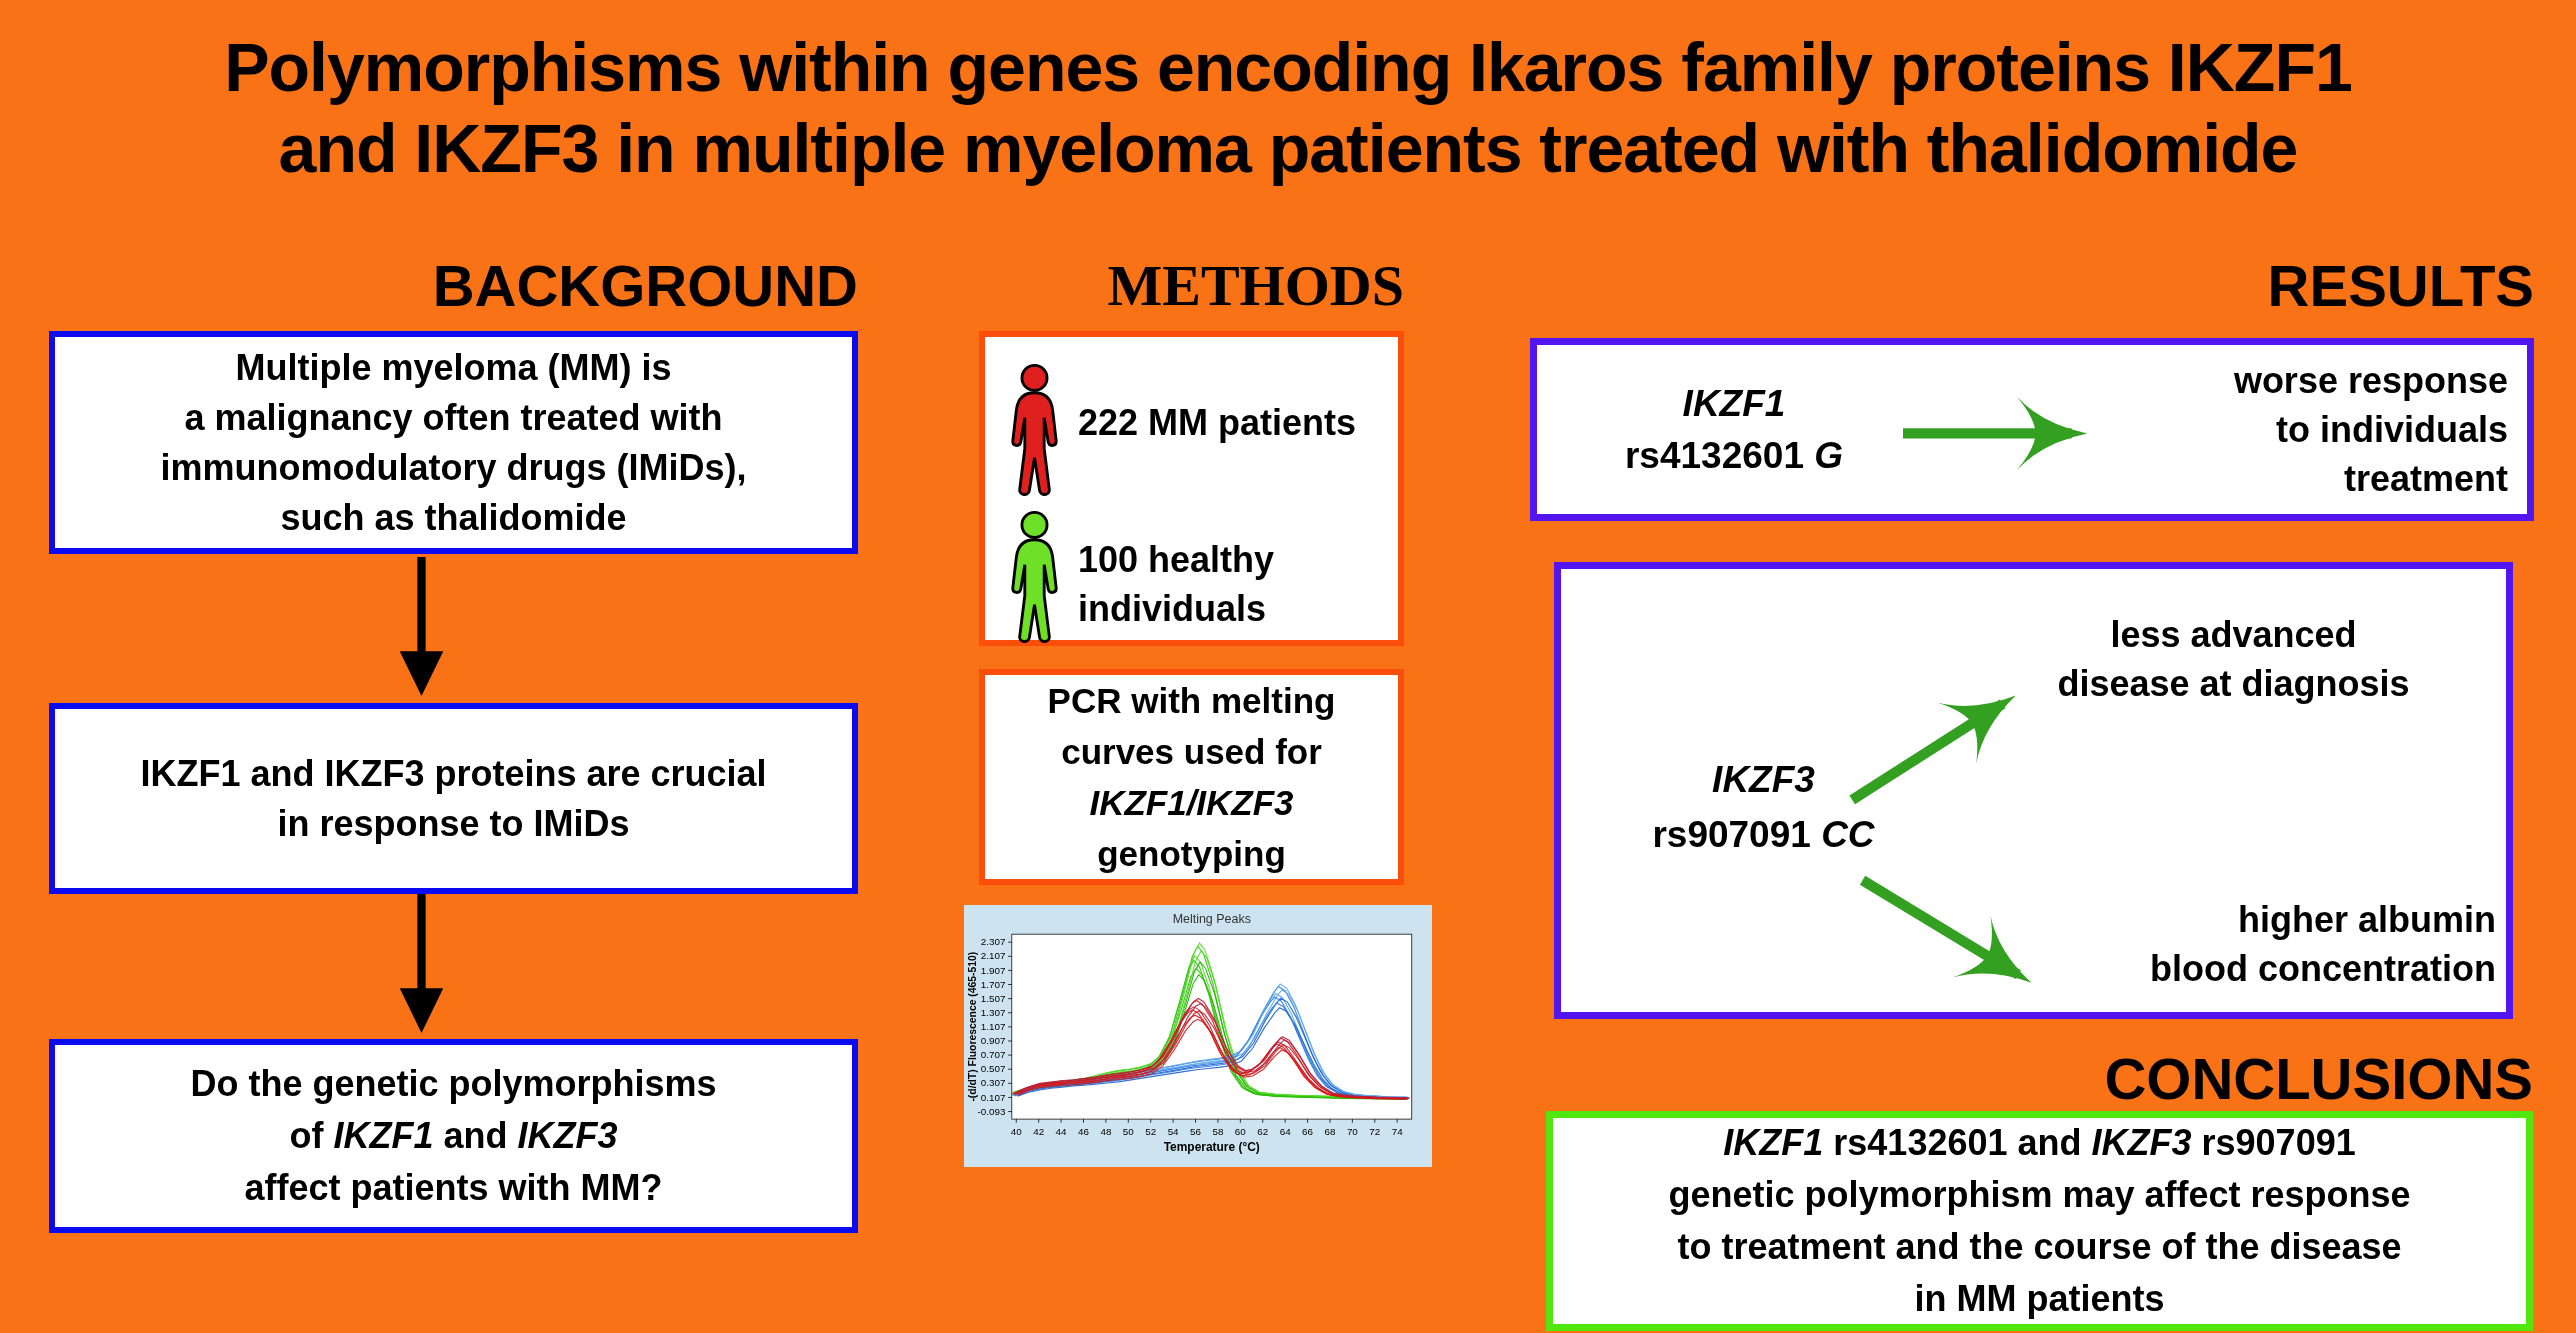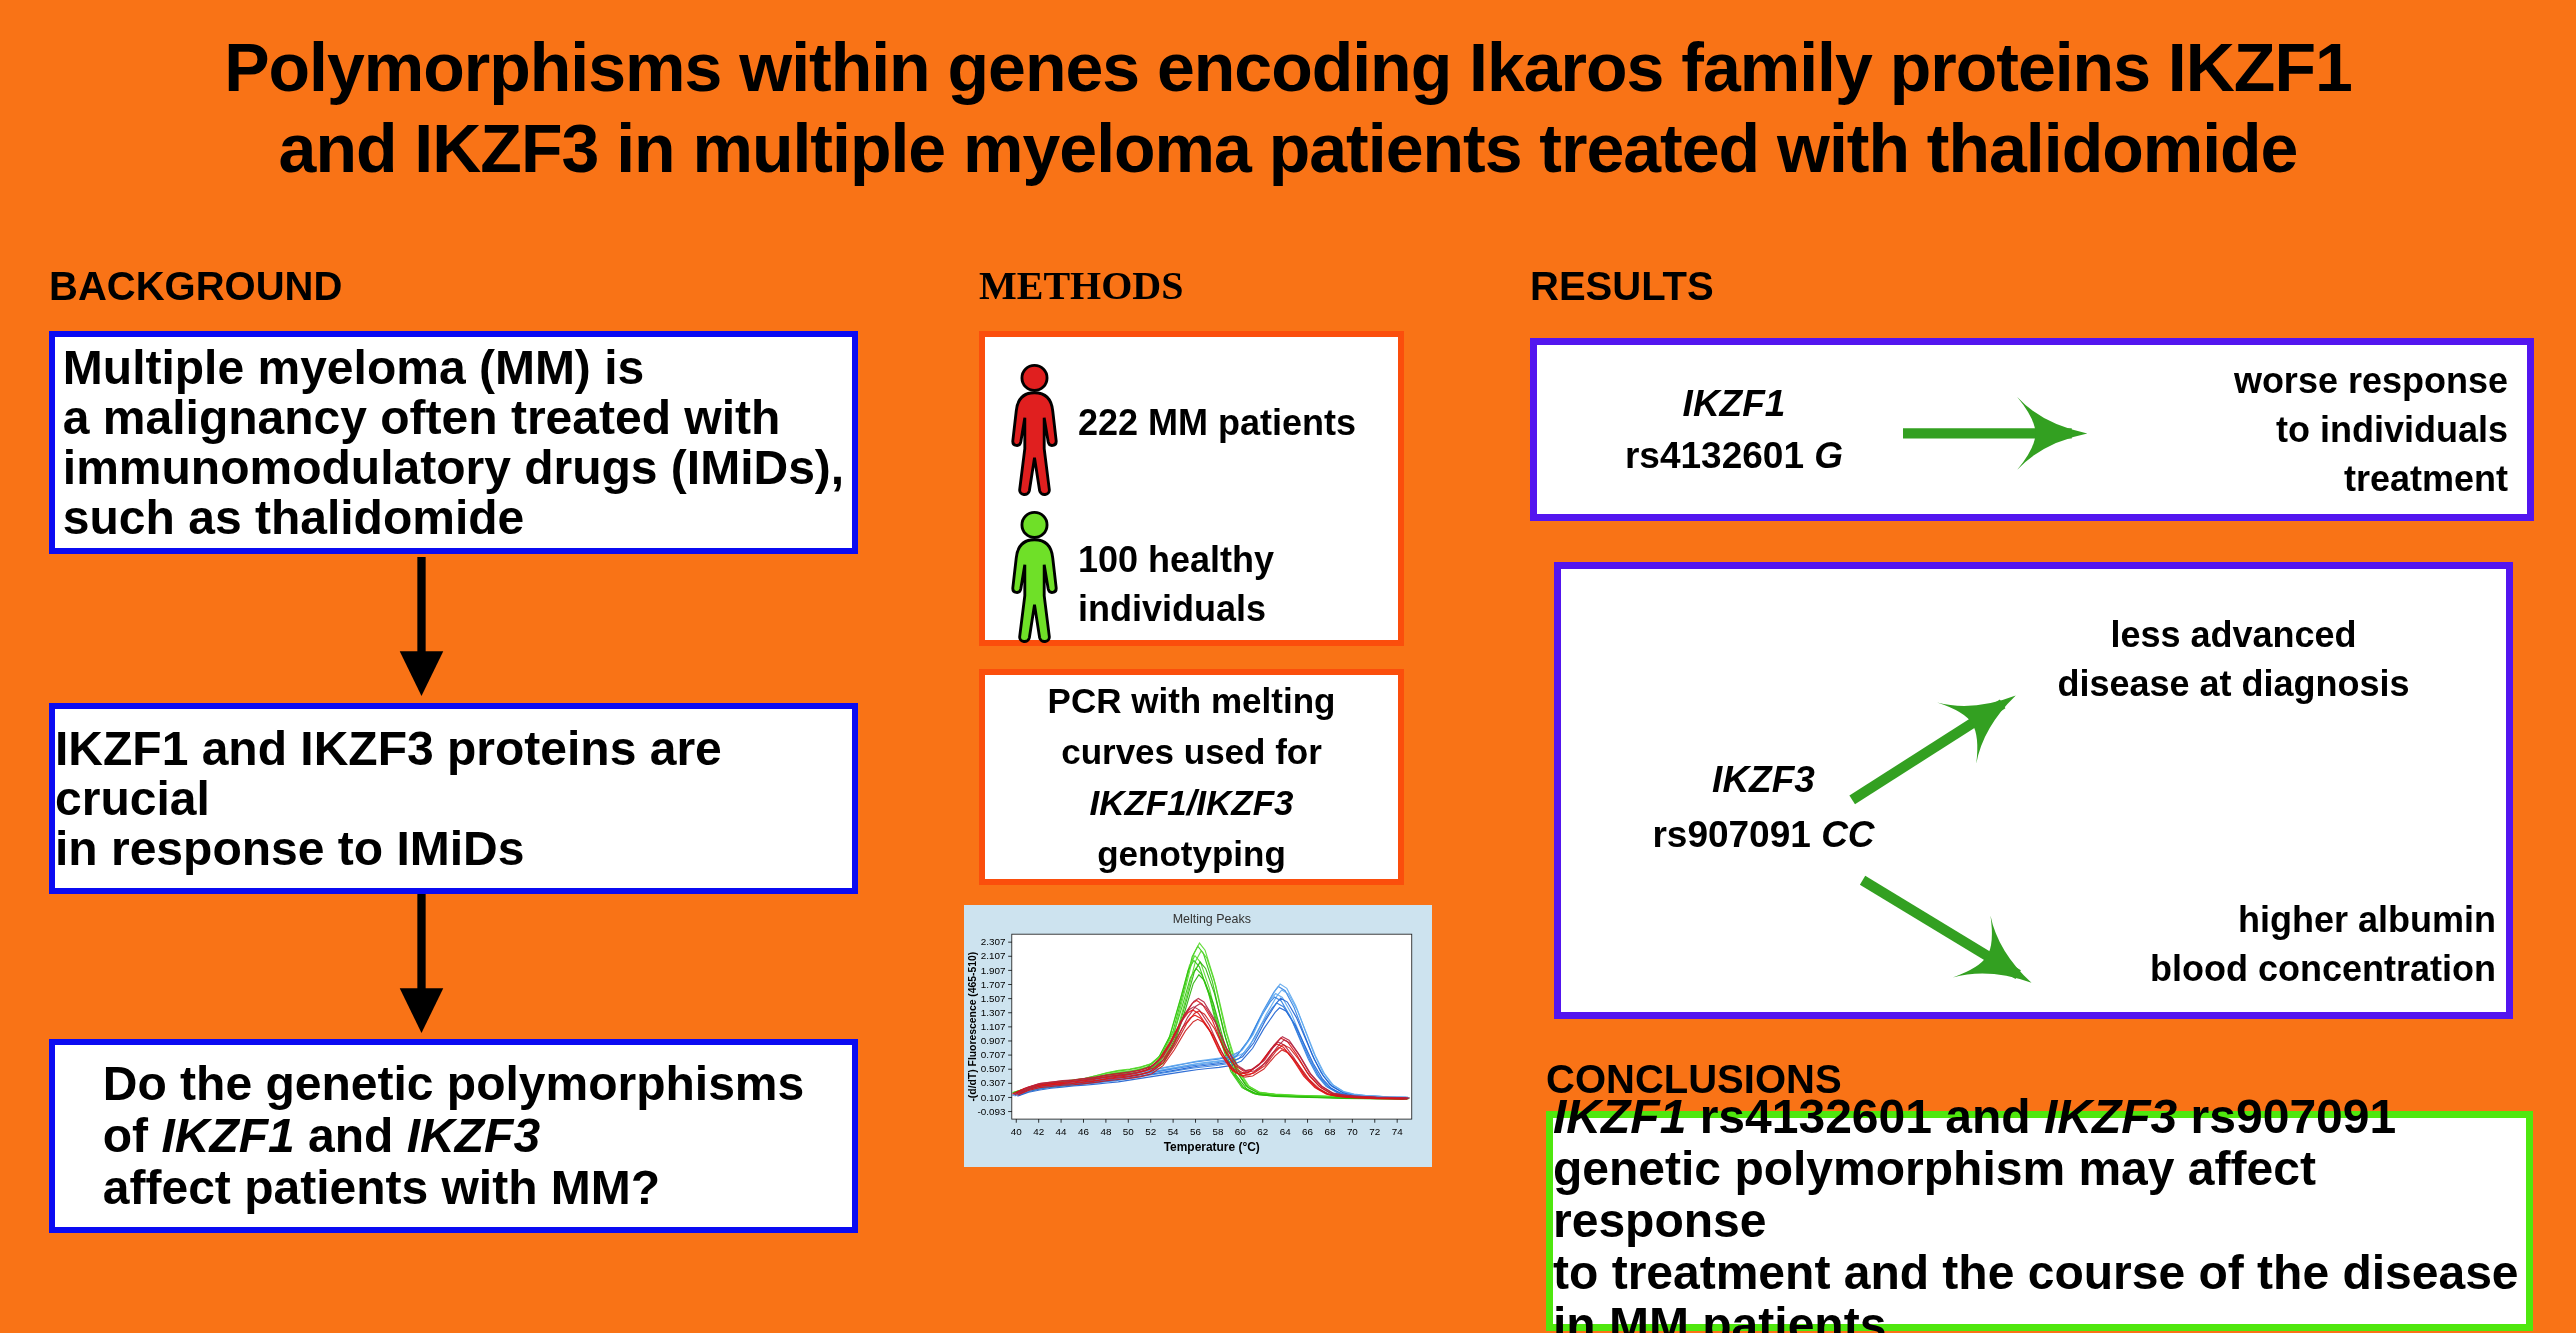--- a/index.html
+++ b/index.html
@@ -1,28 +1,28 @@
 <!DOCTYPE html>
 <html style="--blue: #0b0bf2; --orange: #fb4e0c; --purple: #5315ef; --green-border: #4fe70e; --green-arrow: #33a021; --red-person: #e01f1f; --green-person: #6fe028; --chart-bg: #cde3ef;font-size:8.3px"><head>
 <meta charset="utf-8">
 <style>
   html,body{margin:0;padding:0;background:#ffffff;}
   #poster{position:relative;width:2576px;height:1334px;background:#f97316;overflow:hidden;
           font-family:"Liberation Sans",sans-serif;font-weight:700;color:#000;}
   .abs{position:absolute;}
   .it{font-style:italic;}
   #title{left:0;top:27px;width:2576px;font-size:68px;line-height:81px;text-align:center;letter-spacing:-1px;}
-  .colhead{font-size:40px;line-height:58px;text-align:left;}
+  .colhead{font-size:58px;line-height:58px;text-align:right;}
   .box{box-sizing:border-box;background:#fff;}
   .box.blue{border:6.8px solid var(--blue);}
   .box.orange{border:6.8px solid var(--orange);}
   .box.purple{border:7.3px solid var(--purple);}
   .box.green{border:7.3px solid var(--green-border);}
   .flexc{display:flex;flex-direction:column;justify-content:center;align-items:center;}
-  .btxt{font-size:48px;line-height:50px;text-align:left;}
+  .btxt{font-size:36px;line-height:50px;text-align:center;}
   .pcrtxt{font-size:35px;line-height:51px;text-align:center;}
   svg{display:block;overflow:visible;}
   #melt-chart{background:var(--chart-bg);}
   .nolh{line-height:52px;}
 </style>
 </head>
 <body>
 
 <div id="poster">
 

